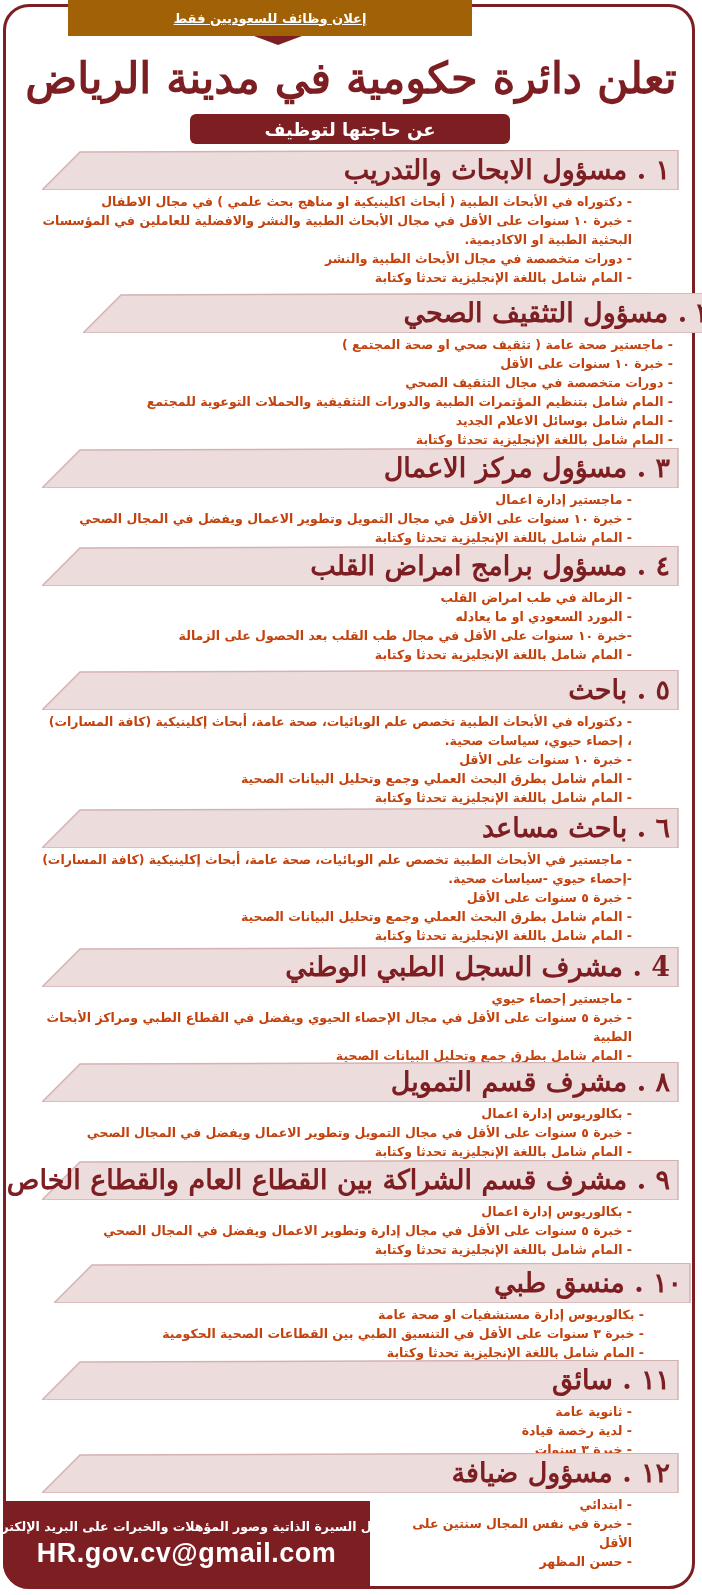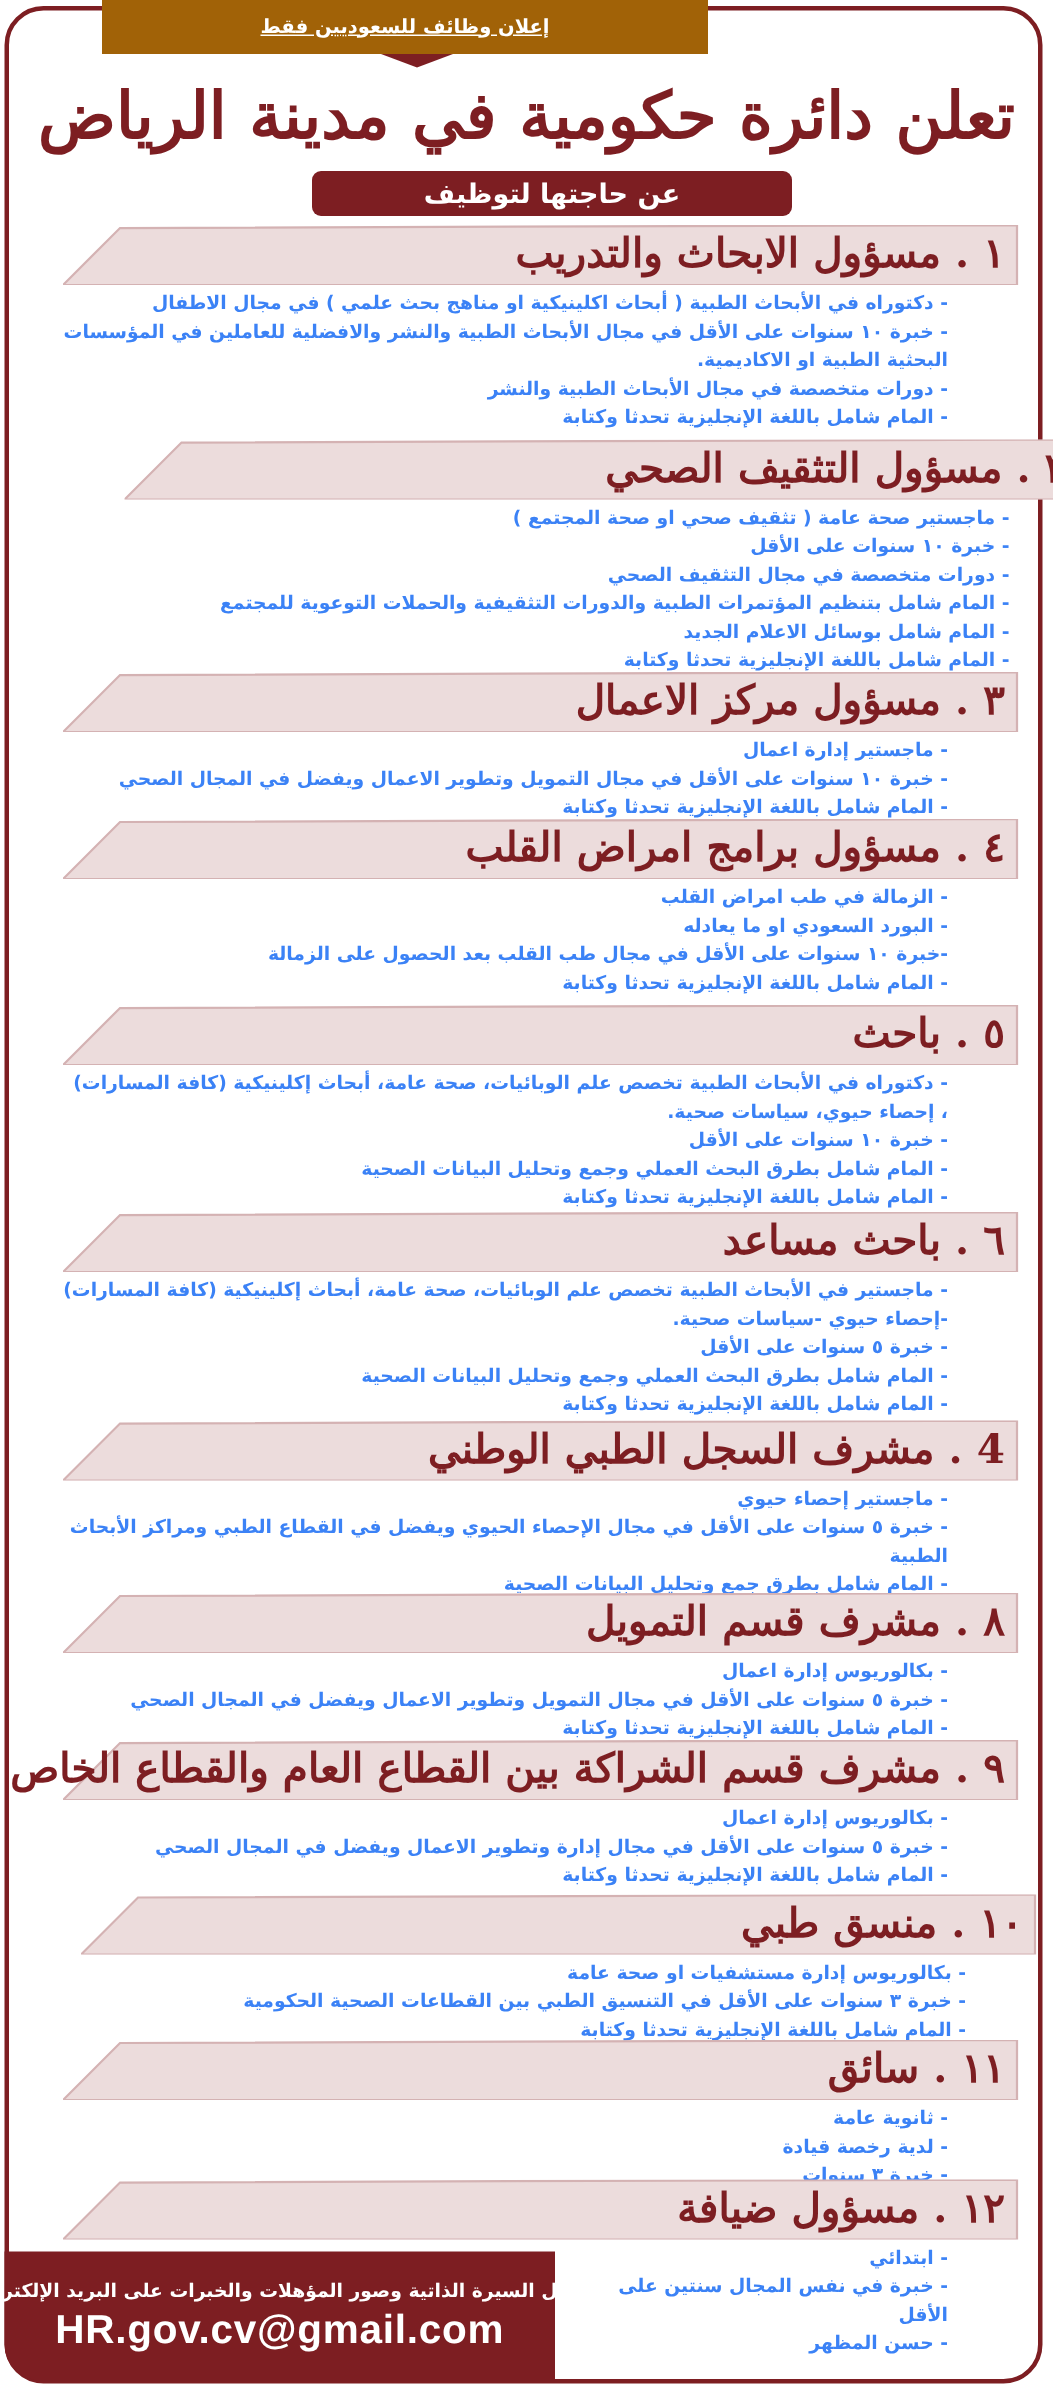--- a/index.html
+++ b/index.html
@@ -9,33 +9,33 @@
            border:3px solid #7d1e22; border-radius:26px; box-sizing:border-box; }
   .top-tab { position:absolute; left:68px; top:0; width:404px; height:36px;
              background:#a16207; color:#fff; font-weight:bold; font-size:13px;
              display:flex; align-items:center; justify-content:center; direction:rtl;text-decoration:underline; }
   .top-tab-arrow { position:absolute; left:254px; top:36px; width:0; height:0;
              border-left:24px solid transparent; border-right:24px solid transparent;
              border-top:9px solid #7d1e22; }
   .main-title { position:absolute; left:0; width:702px; top:48px; text-align:center;
              direction:rtl; font-family:"DejaVu Serif", serif; font-weight:bold;
              font-size:43px; color:#7d1e22; letter-spacing:1px; line-height:60px; }
-  .sub-title { position:absolute; left:208px; top:114px; width:320px; height:30px;
+  .sub-title { position:absolute; left:190px; top:114px; width:320px; height:30px;
              background:#7d1e22; border-radius:6px; color:#fff; font-weight:bold;
              font-size:18px; display:flex; align-items:center; justify-content:center;
              direction:rtl; letter-spacing:2px; }
   .content { position:absolute; left:0; top:150px; width:702px; }
   .job { position:relative; direction:rtl; }
   .banner { position:relative; height:40px; margin-left:42px; margin-right:22px; }
   .banner svg { position:absolute; left:0; top:0; width:100%; height:100%; }
   .banner-title { position:absolute; right:10px; top:0; height:40px; line-height:40px;
              font-family:"DejaVu Serif", serif; font-weight:bold; font-size:27px;
              color:#7d1e22; white-space:nowrap; direction:rtl; }
   .reqs { list-style:none; margin:2px 0 0 0; padding:0 70px 0 40px; }
-  .reqs li { font-size:12.5px; font-weight:bold; line-height:19px; color:#3b82f6;
+  .reqs li { font-size:12.5px; font-weight:bold; line-height:19px; color:#c2410c;
              text-align:right; direction:rtl; }
   .footer-box { position:absolute; left:3px; top:1501px; width:367px; height:86px;
              background:#7d1e22; border-bottom-left-radius:24px; color:#fff;
              display:flex; flex-direction:column; align-items:center; justify-content:center; }
   .footer-line { font-size:12.5px; font-weight:bold; direction:rtl; white-space:nowrap; }
   .footer-email { font-family:"Liberation Sans", sans-serif; font-weight:bold;
              font-size:27px; margin-top:4px; letter-spacing:0.5px; }
 </style>
 </head>
 <body>

